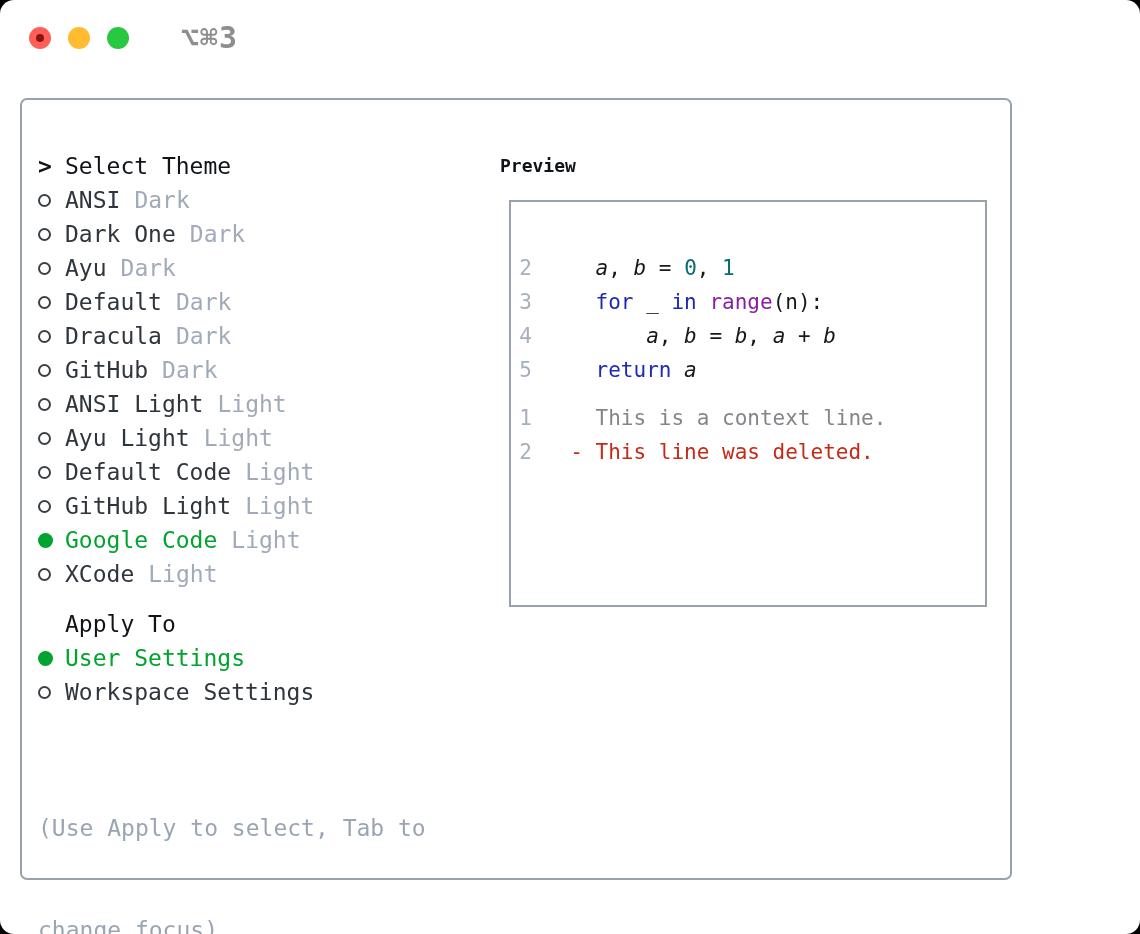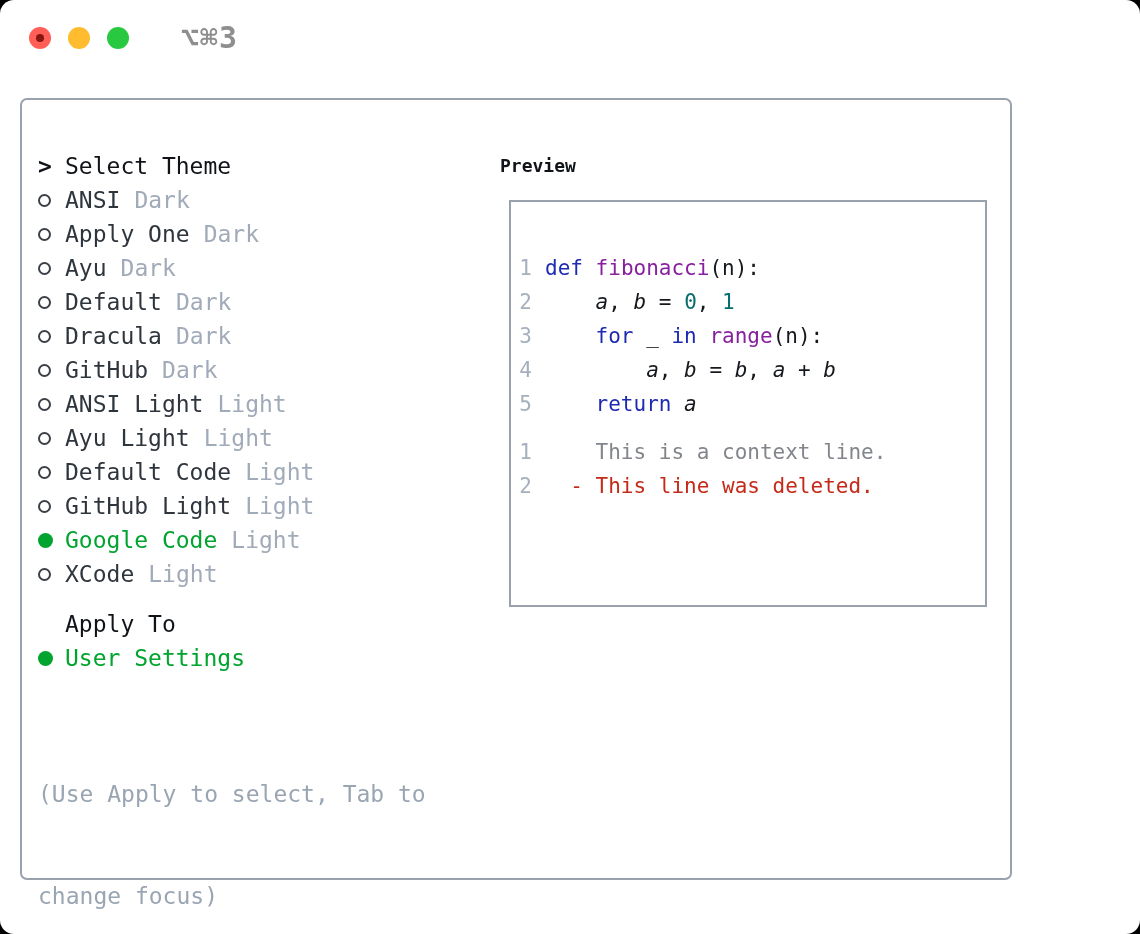--- a/index.html
+++ b/index.html
@@ -78,21 +78,21 @@
             <span class="marker">
               <span class="ring"></span>
             </span>
             <span class="item-name">ANSI</span>
             <span class="item-variant">Dark</span>
           </div>
           <div class="list-row">
             <span class="marker">
               <span class="ring"></span>
             </span>
-            <span class="item-name">Apply One</span>
+            <span class="item-name">Dark One</span>
             <span class="item-variant">Dark</span>
           </div>
           <div class="list-row">
             <span class="marker">
               <span class="ring"></span>
             </span>
             <span class="item-name">Ayu</span>
             <span class="item-variant">Dark</span>
           </div>
           <div class="list-row">
@@ -162,34 +162,39 @@
 
       <div class="apply-block">
         <div class="apply-header">Apply To</div>
         <div id="apply-options">
             <div class="list-row">
               <span class="marker">
                 <span class="dot"></span>
               </span>
               <span class="item-name selected">User Settings</span>
             </div>
+            <div class="list-row">
+              <span class="marker">
+                <span class="ring"></span>
+              </span>
+              <span class="item-name">Workspace Settings</span>
+            </div>
           </div>
       </div>
 
       <div class="help">
         <div>(Use Apply to select, Tab to</div>
         <div>change focus)</div>
       </div>
     </div>
 
     <div class="preview-label">Preview</div>
 
     <div class="preview-box">
       <div id="code-block">
-          <div class="code-line"><span class="ln">1</span><span class="tk-kw">def</span><span class="tk-plain"> </span><span class="tk-fn">fibonacci</span><span class="tk-plain">(n):</span></div>
           <div class="code-line"><span class="ln">2</span><span class="tk-plain">    </span><span class="tk-var">a</span><span class="tk-plain">, </span><span class="tk-var">b</span><span class="tk-plain"> = </span><span class="tk-num">0</span><span class="tk-plain">, </span><span class="tk-num">1</span></div>
           <div class="code-line"><span class="ln">3</span><span class="tk-plain">    </span><span class="tk-kw">for</span><span class="tk-plain"> _ </span><span class="tk-kw">in</span><span class="tk-plain"> </span><span class="tk-fn">range</span><span class="tk-plain">(n):</span></div>
           <div class="code-line"><span class="ln">4</span><span class="tk-plain">        </span><span class="tk-var">a</span><span class="tk-plain">, </span><span class="tk-var">b</span><span class="tk-plain"> = </span><span class="tk-var">b</span><span class="tk-plain">, </span><span class="tk-var">a</span><span class="tk-plain"> + </span><span class="tk-var">b</span></div>
           <div class="code-line"><span class="ln">5</span><span class="tk-plain">    </span><span class="tk-kw">return</span><span class="tk-plain"> </span><span class="tk-var">a</span></div>
         </div>
       <div id="diff-block" class="diff-block">
           <div class="code-line"><span class="ln">1</span><span class="tk-plain">    </span><span class="tk-ctx">This is a context line.</span></div>
           <div class="code-line"><span class="ln">2</span><span class="tk-plain">  </span><span class="tk-del">- This line was deleted.</span></div>
         </div>
     </div>

